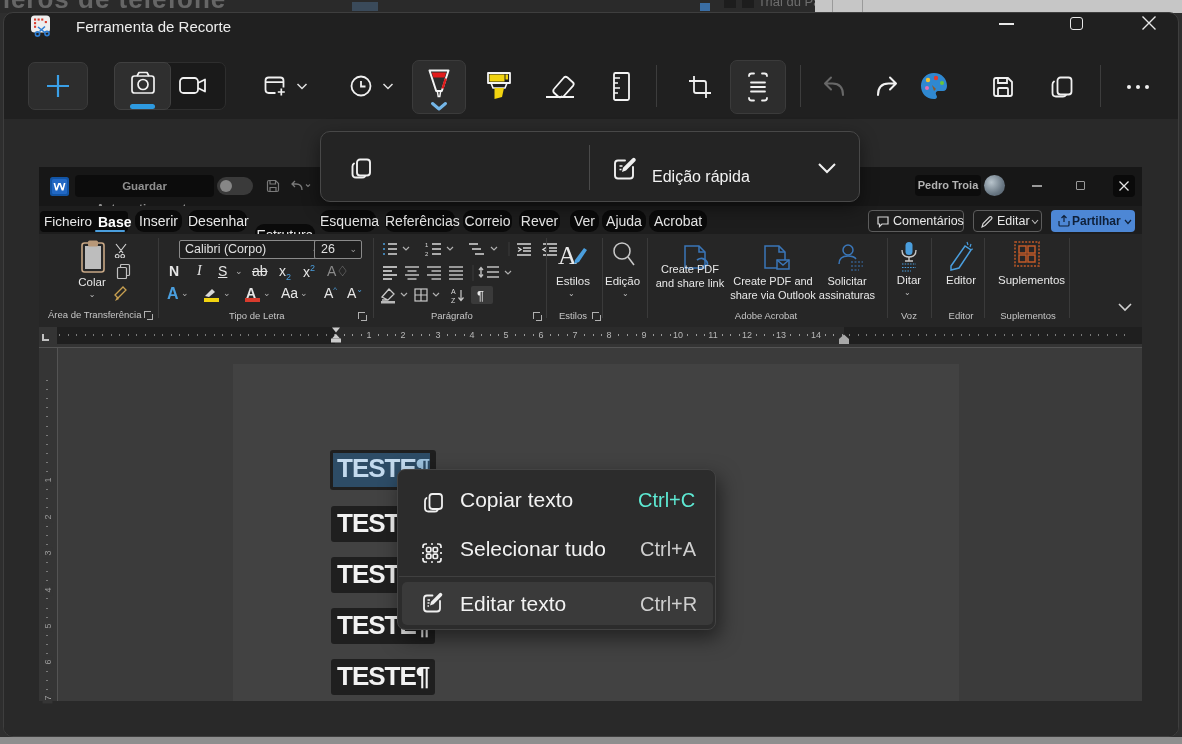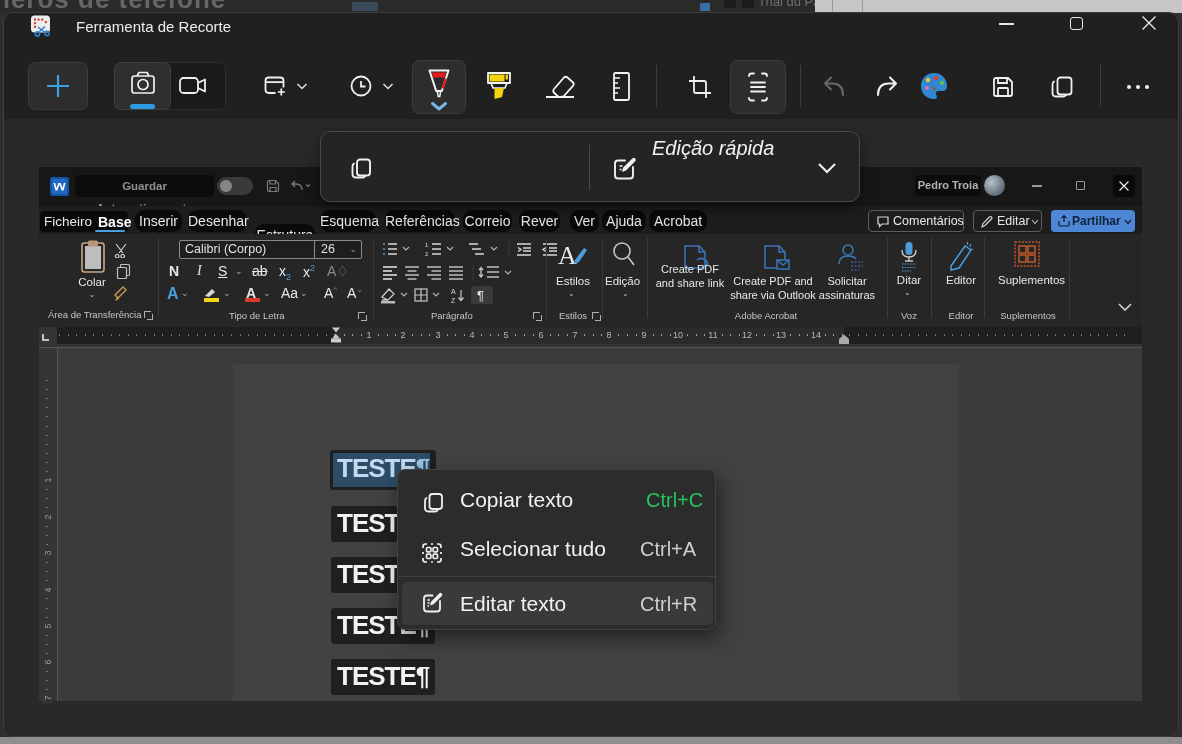--- a/index.html
+++ b/index.html
@@ -561,35 +561,35 @@
   <svg class="abs" style="left:27px;top:24px;" width="26" height="26" viewBox="0 0 26 26">
     <rect x="9" y="3.5" width="13" height="16" rx="3" fill="none" stroke="#f0f0f0" stroke-width="1.9"></rect>
     <path d="M6 7.5 Q4.5 8.5 4.5 10.5 V18 Q4.5 21.5 8 21.5 H14 Q16 21.5 17 20.3" fill="none" stroke="#f0f0f0" stroke-width="1.9" stroke-linecap="round"></path>
   </svg>
   <div class="abs" style="left:268px;top:13px;width:1px;height:45px;background:#4a4a4a;"></div>
   <svg class="abs" style="left:290px;top:23px;" width="28" height="27" viewBox="0 0 28 27">
     <path d="M22 12 V20.5 Q22 23.5 19 23.5 H7 Q4 23.5 4 20.5 V8.5 Q4 5.5 7 5.5 H14" fill="none" stroke="#f0f0f0" stroke-width="1.9" stroke-linecap="round"></path>
     <path d="M11 17 L12 12.8 L21.3 3.4 Q22.8 2 24.2 3.4 Q25.6 4.8 24.2 6.2 L15 15.6 L11 17 Z" fill="#f0f0f0"></path>
     <path d="M8.5 11 H11.5 M8.5 14.5 H10.5" stroke="#f0f0f0" stroke-width="1.6"></path>
   </svg>
-  <div class="abs" style="left:331px;top:5px;color:#f2f2f2;font-size:20px;font-style:italic;">Edição rápida</div>
+  <div class="abs" style="left:331px;top:36px;color:#f2f2f2;font-size:16px;">Edição rápida</div>
   <svg class="abs" style="left:494px;top:27px;" width="24" height="18" viewBox="0 0 24 18">
     <path d="M4 5 L12 13 L20 5" fill="none" stroke="#f0f0f0" stroke-width="2"></path>
   </svg>
 </div>
 
 <div class="abs" id="ctxmenu" style="left:397px;top:469px;width:319px;height:161px;background:#2c2c2c;border:1px solid #434343;border-radius:8px;box-shadow:4px 8px 20px rgba(0,0,0,0.5);">
   <div class="abs" style="left:23px;top:21px;width:24px;height:24px;">
     <svg width="24" height="24" viewBox="0 0 24 24">
       <rect x="8.5" y="3" width="12.5" height="15" rx="3" fill="none" stroke="#f0f0f0" stroke-width="1.8"></rect>
       <path d="M5.5 7 Q4 8 4 10 V17 Q4 20.5 7.5 20.5 H13.5 Q15.5 20.5 16.5 19.3" fill="none" stroke="#f0f0f0" stroke-width="1.8" stroke-linecap="round"></path>
     </svg>
   </div>
   <div class="abs" style="left:62px;top:18px;color:#f2f2f2;font-size:21px;">Copiar texto</div>
-  <div class="abs" style="left:248px;top:19px;color:#22c55e;font-size:20px;">Ctrl+C</div>
+  <div class="abs" style="left:240px;top:19px;color:#5eead4;font-size:20px;">Ctrl+C</div>
   <div class="abs" style="left:21px;top:70px;width:26px;height:26px;">
     <svg width="26" height="26" viewBox="0 0 26 26">
       <g fill="none" stroke="#f0f0f0" stroke-width="1.7">
         <path d="M4 8 V6.5 Q4 4 6.5 4 H8"></path>
           <path d="M18 4 H19.5 Q22 4 22 6.5 V8"></path>
         <path d="M22 18 V19.5 Q22 22 19.5 22 H18"></path>
           <path d="M8 22 H6.5 Q4 22 4 19.5 V18"></path>
         <path d="M12 4 H14 M4 12 V14 M22 12 V14 M12 22 H14"></path>
         <rect x="7.5" y="7.5" width="4.4" height="4.4" rx="1.2"></rect>
         <rect x="14.1" y="7.5" width="4.4" height="4.4" rx="1.2"></rect>

